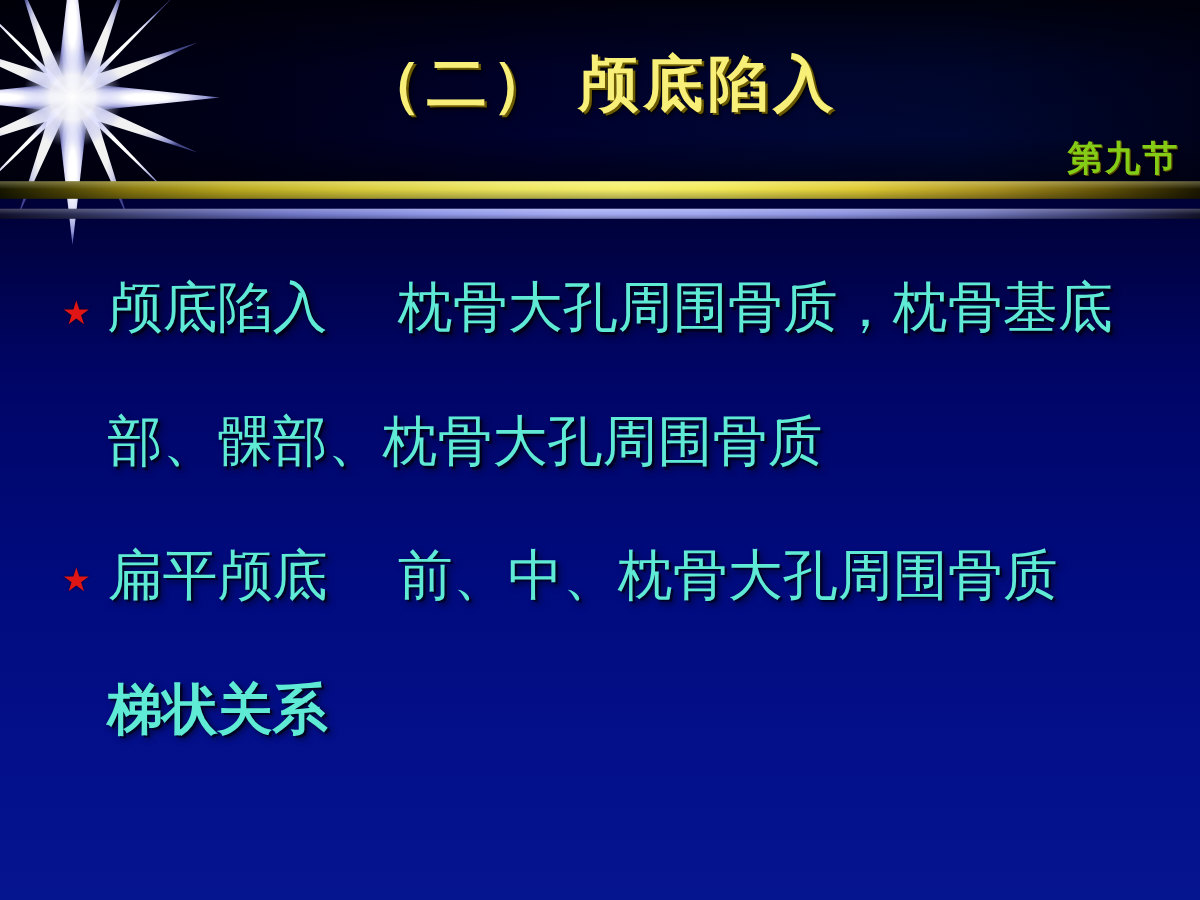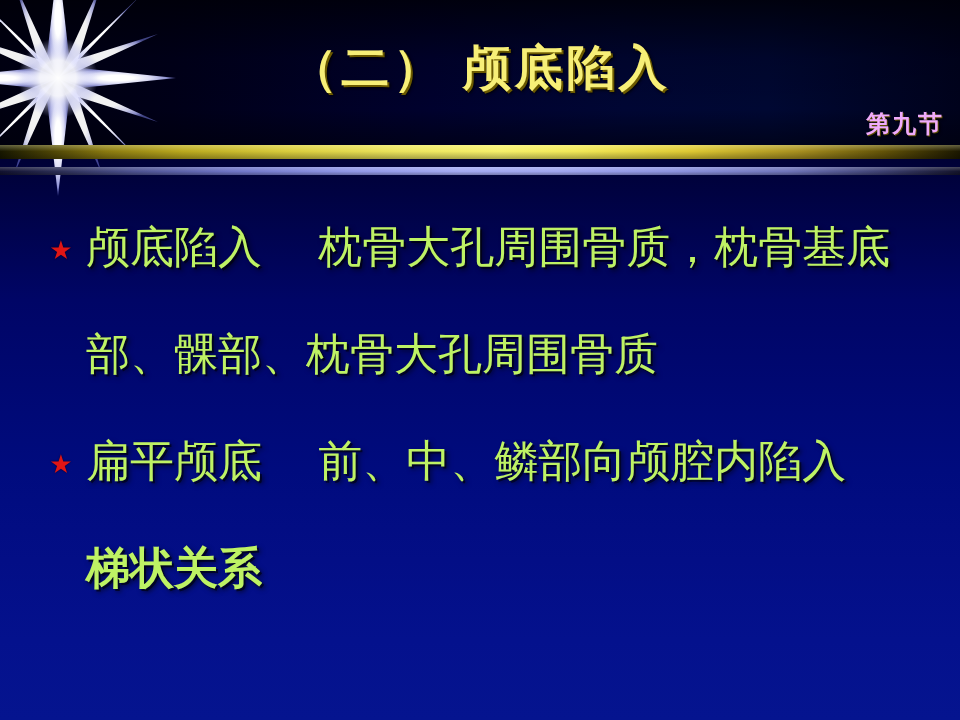--- a/index.html
+++ b/index.html
@@ -127,41 +127,41 @@
     white-space:nowrap;
     text-shadow:
        2px 2px 0 #6b5a00,
        3px 3px 3px rgba(0,0,0,0.85);
   }
 
   
   .section-tag {
     position:absolute;
     right:16px; top:108px;
-    color:#f0abfc;
-    font-size:24px;
+    color:#84cc16;
+    font-size:28px;
     font-weight:bold;
     letter-spacing:2px;
     white-space:nowrap;
     text-shadow:
        1px 1px 0 #5c4f00,
        2px 2px 3px rgba(0,0,0,0.9);
   }
 
   
   .body-area {
     position:absolute;
     left:0; top:205px;
     width:960px; height:440px;
   }
   .bullet-block { position:relative; }
 
   .line {
     position:absolute;
-    color:#bef264;
+    color:#5eead4;
     font-size:44px;
     line-height:1.0;
     white-space:pre;
     text-shadow:
        2px 2px 0 rgba(0,0,0,0.55),
        3px 3px 5px rgba(0,0,0,0.6);
   }
   .line.l1 { left:86px;  top:20px;  }
   .line.l2 { left:86px;  top:127px; }
   .line.l3 { left:86px;  top:234px; }
@@ -240,19 +240,19 @@
   <div class="section-tag">第九节</div>
 
   <div class="body-area">
     <div class="bullet-block">
 
       <span class="star-bullet b1">★</span>
       <div class="line l1">颅底陷入　 枕骨大孔周围骨质，枕骨基底</div>
       <div class="line l2">部、髁部、枕骨大孔周围骨质</div>
 
       <span class="star-bullet b2">★</span>
-      <div class="line l3">扁平颅底　 前、中、鳞部向颅腔内陷入</div>
+      <div class="line l3">扁平颅底　 前、中、枕骨大孔周围骨质</div>
       <div class="line l4">梯状关系</div>
 
     </div>
   </div>
 
 </div>
 
 </body></html>

